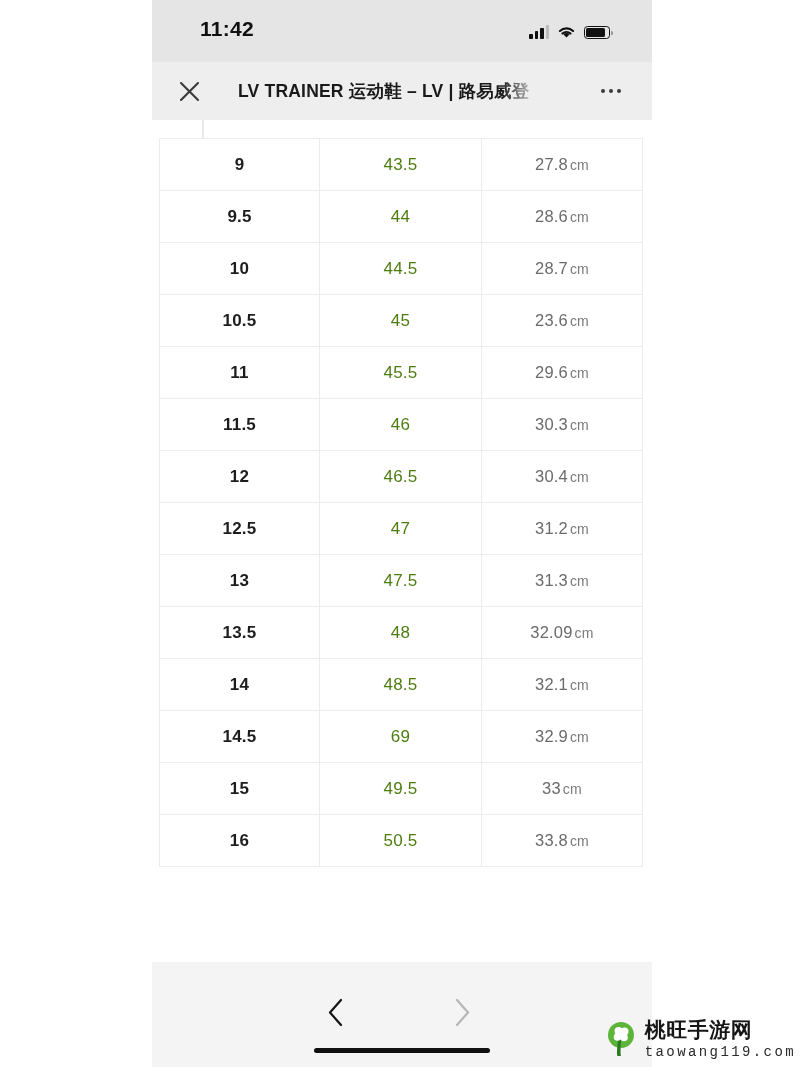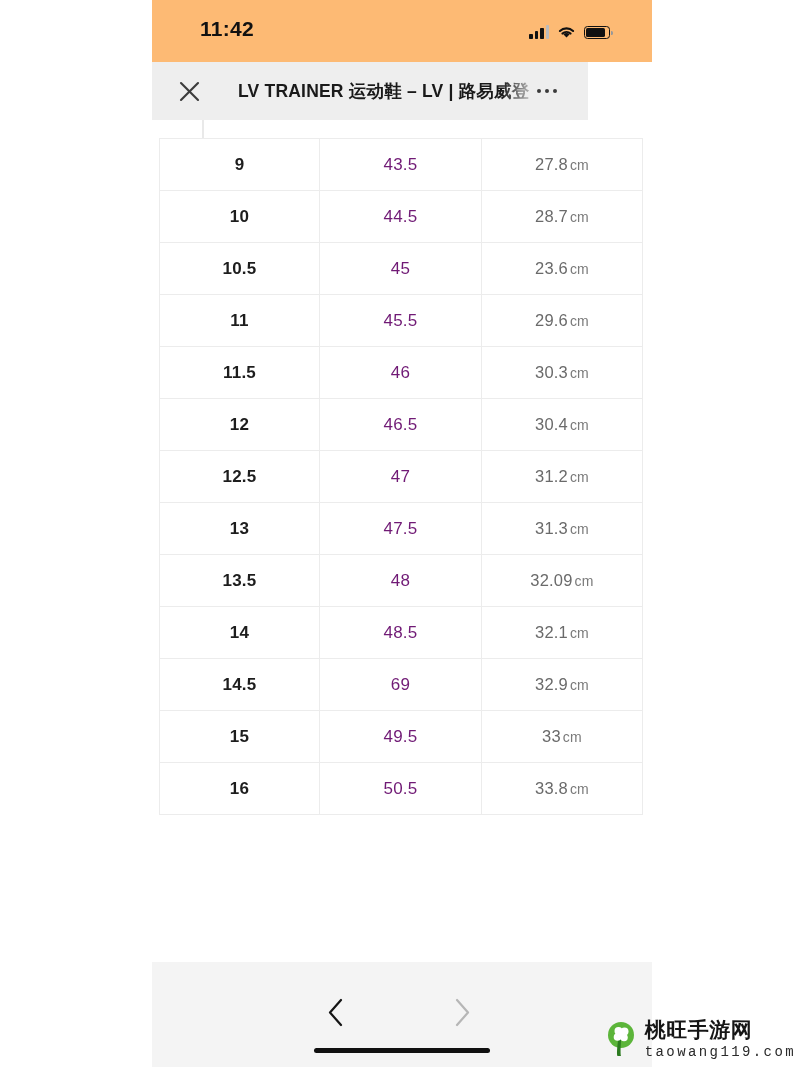--- a/index.html
+++ b/index.html
@@ -25,21 +25,21 @@
     height: 1067px;
     background: #ffffff;
   }
 
   
   .statusbar {
     position: absolute;
     left: 0; top: 0;
     width: 500px;
     height: 62px;
-    background: #fdba74;
+    background: #e5e5e5;
   }
   .status-time {
     position: absolute;
     left: 48px;
     top: 17px;
     font-size: 21px;
     font-weight: bold;
     letter-spacing: 0.3px;
     color: #111111;
   }
@@ -92,21 +92,21 @@
     width: 2px;
     height: 4.6px;
     background: #999999;
     border-radius: 0 1.5px 1.5px 0;
   }
 
   
   .navbar {
     position: absolute;
     left: 0; top: 62px;
-    width: 436px;
+    width: 500px;
     height: 58px;
     background: #eeeeee;
     text-align: center;
   }
   .nav-close {
     position: absolute;
     left: 20px;
     top: 12px;
     width: 34px; height: 34px;
     display: flex; align-items: center; justify-content: center;
@@ -181,21 +181,21 @@
   .size-table td.c-us {
     width: 159px;
     font-size: 17px;
     color: #1d1d1d;
     font-weight: 600;
     letter-spacing: 0.2px;
   }
   .size-table td.c-eu {
     width: 161px;
     font-size: 17px;
-    color: #701a75;
+    color: #4d7c0f;
     letter-spacing: 0.2px;
   }
   .size-table td.c-cm {
     width: 160px;
     font-size: 16.5px;
     color: #6a6a6a;
     letter-spacing: 0.2px;
   }
   .size-table td.c-cm .unit {
     font-size: 14px;
@@ -306,20 +306,25 @@
     <div class="stub-line"></div>
 
     <table class="size-table">
       <tbody>
         <tr>
           <td class="c-us">9</td>
           <td class="c-eu">43.5</td>
           <td class="c-cm"><span>27.8</span><span class="unit">cm</span></td>
         </tr>
         <tr>
+          <td class="c-us">9.5</td>
+          <td class="c-eu">44</td>
+          <td class="c-cm"><span>28.6</span><span class="unit">cm</span></td>
+        </tr>
+        <tr>
           <td class="c-us">10</td>
           <td class="c-eu">44.5</td>
           <td class="c-cm"><span>28.7</span><span class="unit">cm</span></td>
         </tr>
         <tr>
           <td class="c-us">10.5</td>
           <td class="c-eu">45</td>
           <td class="c-cm"><span>23.6</span><span class="unit">cm</span></td>
         </tr>
         <tr>

